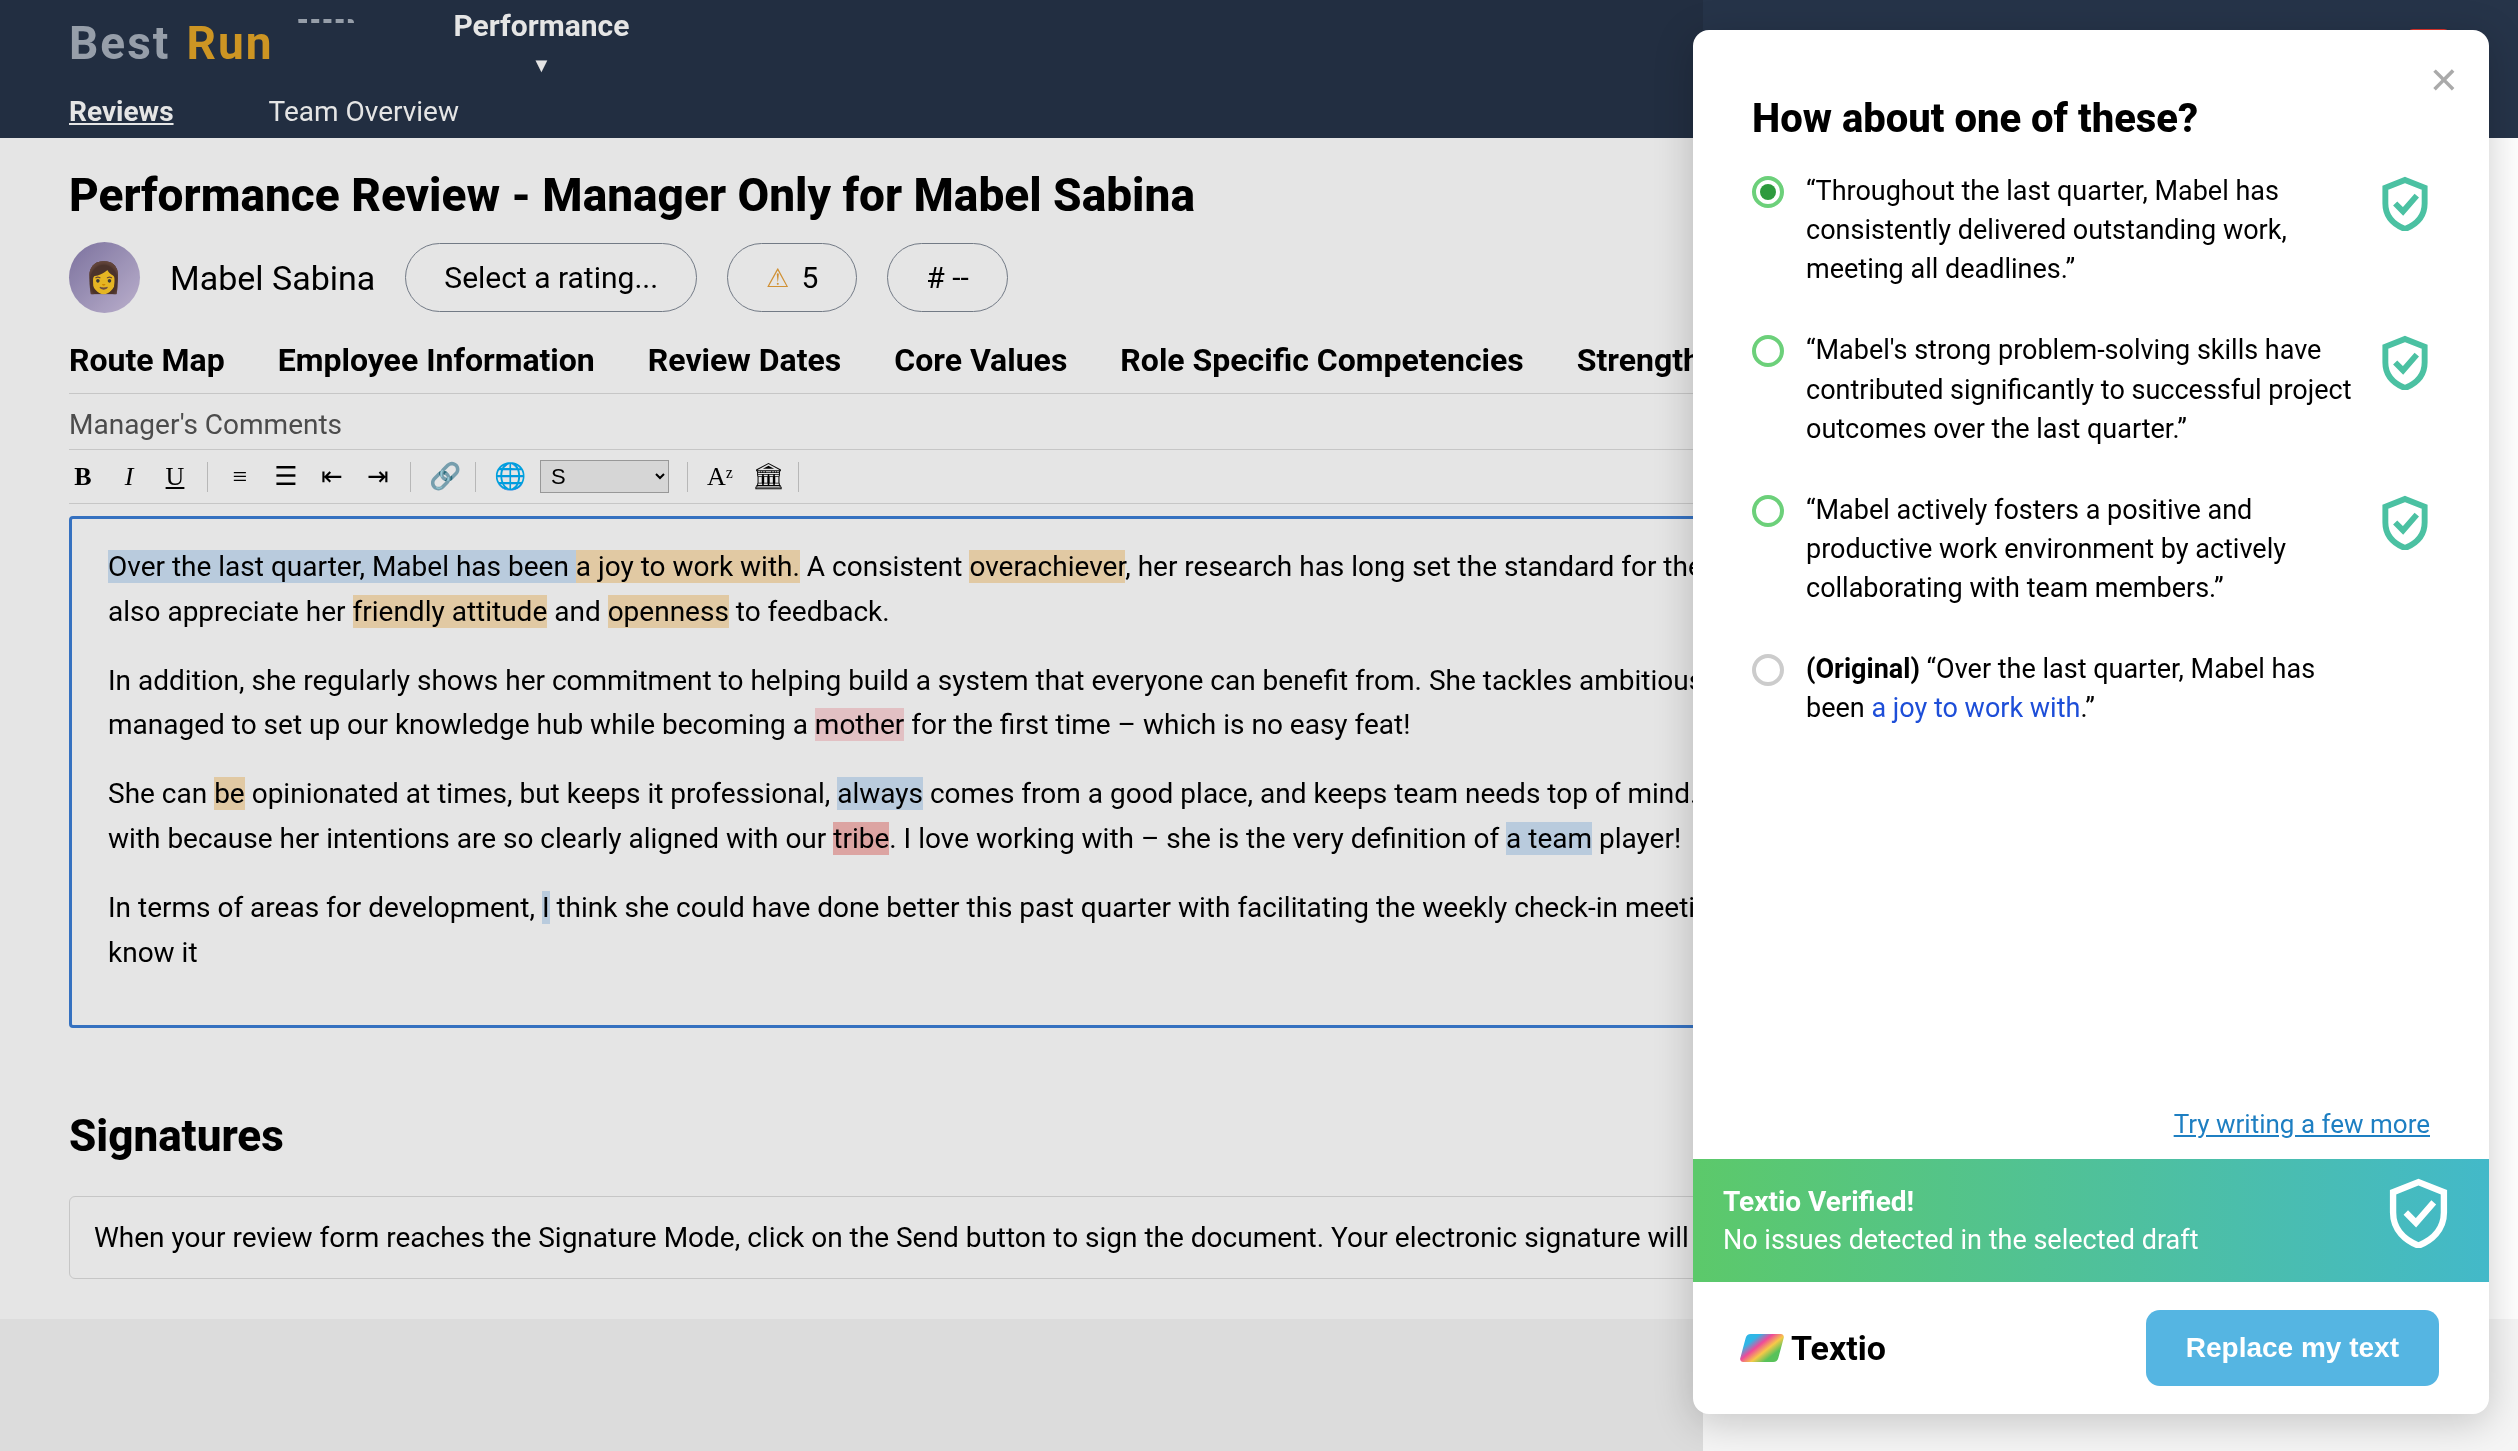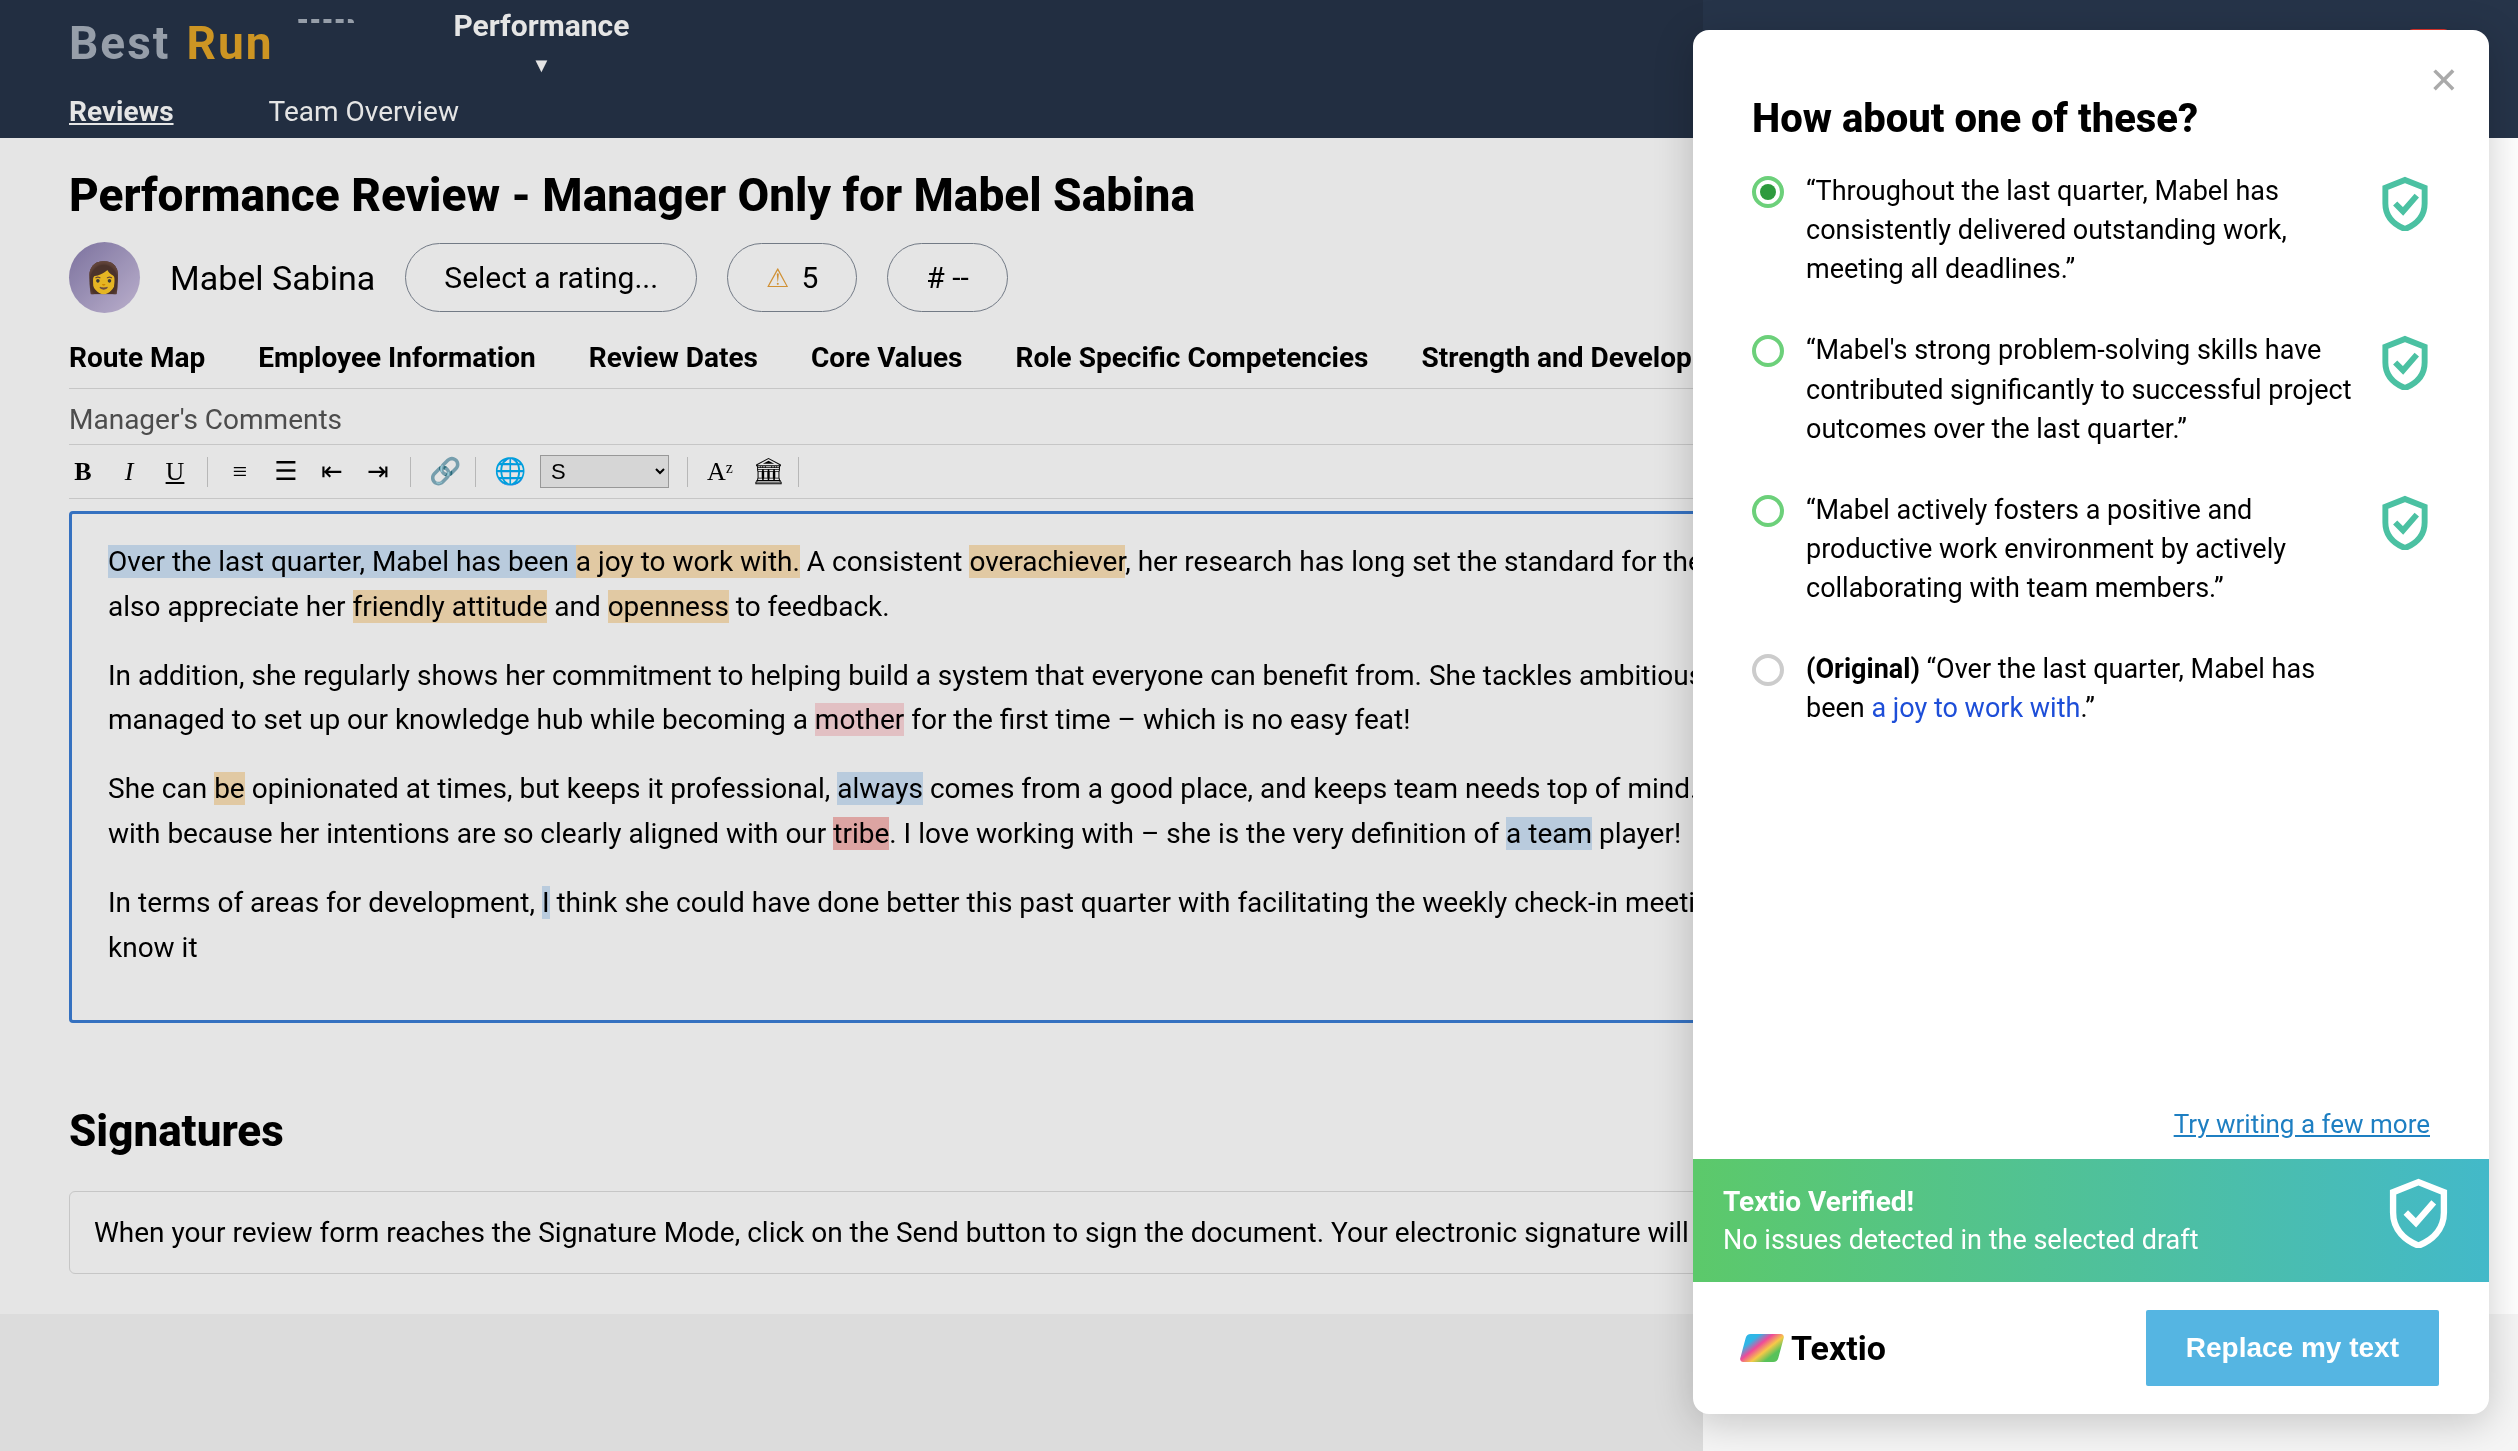--- a/index.html
+++ b/index.html
@@ -19,21 +19,21 @@
 
 .main { background:#fff; padding: 30px 69px 40px; position:relative; }
 .pagehead { display:flex; align-items:center; justify-content:space-between; margin-bottom: 20px;}
 .pagehead h1 { font-size:46px; font-weight:800; }
 .unsaved { font-size:26px; color:#333; }
 .emp-row { display:flex; align-items:center; gap:30px; margin-bottom:18px;}
 .avatar { width: 71px; height:71px; border-radius:50%; background: linear-gradient(135deg,#8a7fb0,#d0c4e4); display:flex; align-items:center; justify-content:center; font-size:30px; }
 .emp-name { font-size:34px; }
 .pill { border:1px solid #7f8895; border-radius:40px; padding:16px 38px; font-size:30px; display:flex; align-items:center; gap:12px;}
 .pill .warn { color:#e8a13a; font-size:26px; }
-.tabs { display:flex; gap:53px; font-size:28px; font-weight:700; padding: 10px 0 14px; border-bottom:1px solid #ddd;}
+.tabs { display:flex; gap:53px; font-size:32px; font-weight:700; padding: 10px 0 14px; border-bottom:1px solid #ddd;}
 .tabs span { white-space:nowrap;}
 .seclabel { font-size:28px; color:#555; margin-top:14px;}
 
 .toolbar { display:flex; align-items:center; gap:18px; padding:10px 0; border-top:1px solid #ddd; border-bottom:1px solid #ddd; margin-top:8px;}
 .toolbar .btn { width:28px; text-align:center; font-size:26px; font-family:Georgia,serif; cursor:pointer; }
 .toolbar .sep { width:1px; height:30px; background:#ccc; }
 .toolbar select { font-size:22px; border:1px solid #aaa; padding:2px 6px; width:129px;}
 
 .editor { border:3px solid #3b7ed6; border-radius:4px; padding:26px 36px; font-size:28px; line-height:1.6; margin-top:12px; position:relative;}
 .editor p { margin-bottom:24px; }
@@ -66,21 +66,21 @@
 .shield { position:absolute; right:0; top:4px; width:50px; height:55px;}
 .shield svg{ width:100%; height:100%;}
 .trylink { text-align:right; padding: 0 59px 20px; color:#1e7fc2; font-size:26px; text-decoration:underline;}
 .verified { background:linear-gradient(90deg,#5cc96a,#43b9c9); color:#fff; padding:26px 30px; position:relative; }
 .verified .t1{ font-size:28px; font-weight:700;}
 .verified .t2{ font-size:27px; margin-top:6px;}
 .verified .bigshield{ position:absolute; right:40px; top:18px; width:61px; height:67px;}
 .footer { display:flex; align-items:center; justify-content:space-between; padding:28px 50px;}
 .footer .tlogo{ font-size:34px; font-weight:700; display:flex; align-items:center; gap:10px;}
 .footer .tlogo .stripes{ display:inline-block; width:38px; height:28px; background:linear-gradient(135deg,#2fb6e6 20%,#ef4a99 40%,#f7c948 60%,#58c25a 80%); border-radius:4px; transform:skewX(-15deg);}
-.footer button{ background:#55b5e2; color:#fff; border:none; border-radius:2px; padding:22px 40px; font-size:28px; font-weight:600; cursor:pointer;}
+.footer button{ background:#55b5e2; color:#fff; border:none; border-radius:14px; padding:22px 40px; font-size:28px; font-weight:600; cursor:pointer;}
 
 
 .shield-svg{ fill:none; stroke:#4bc1a2; stroke-width:3;}
 </style>
 </head>
 <body>
 
 <div class="topbar">
   <div class="logo">
     <span class="best">Best</span>

